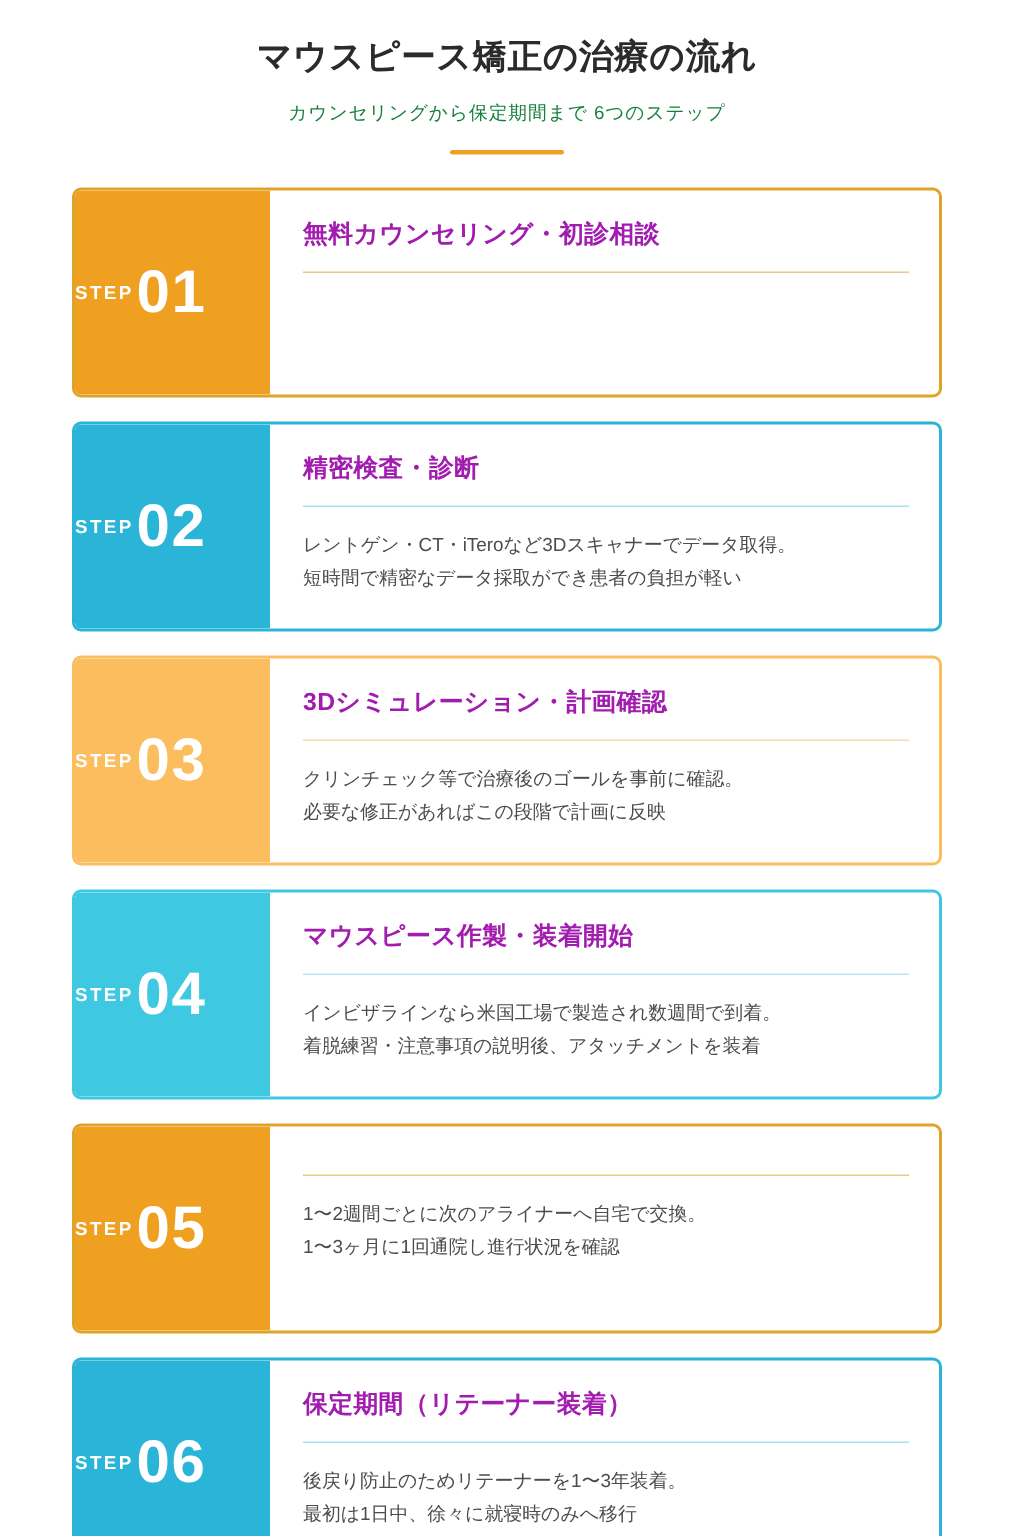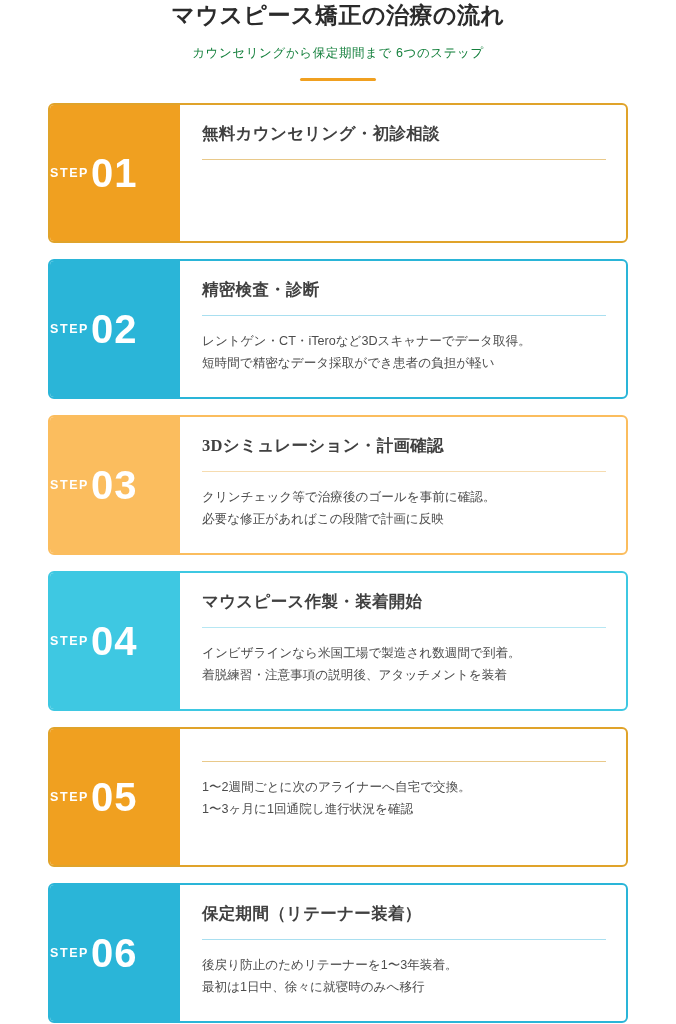--- a/index.html
+++ b/index.html
@@ -19,20 +19,21 @@
     width: 676px;
     height: 1024px;
     box-sizing: border-box;
     padding: 0;
     position: relative;
   }
 
   
   .header {
     text-align: center;
+    padding-top: 22px;
   }
   .header h1 {
     margin: 0;
     font-size: 23px;
     font-weight: bold;
     letter-spacing: 0.5px;
     color: #2b2b2b;
   }
   .header .subtitle {
     margin-top: 14px;
@@ -94,23 +95,22 @@
   .step-body {
     flex: 1 1 auto;
     padding: 18px 20px 14px 22px;
     box-sizing: border-box;
     display: flex;
     flex-direction: column;
   }
   .step-title {
     font-size: 16.5px;
     font-weight: bold;
-    color: #404040;
+    color: #a21caf;
     letter-spacing: 0.3px;
-    font-family: Liberation Serif, serif;
   }
   .step-divider {
     margin-top: 14px;
     height: 1px;
     background: #e9c98a;
     width: 100%;
   }
   .step-desc {
     margin-top: 14px;
     font-size: 12.6px;

